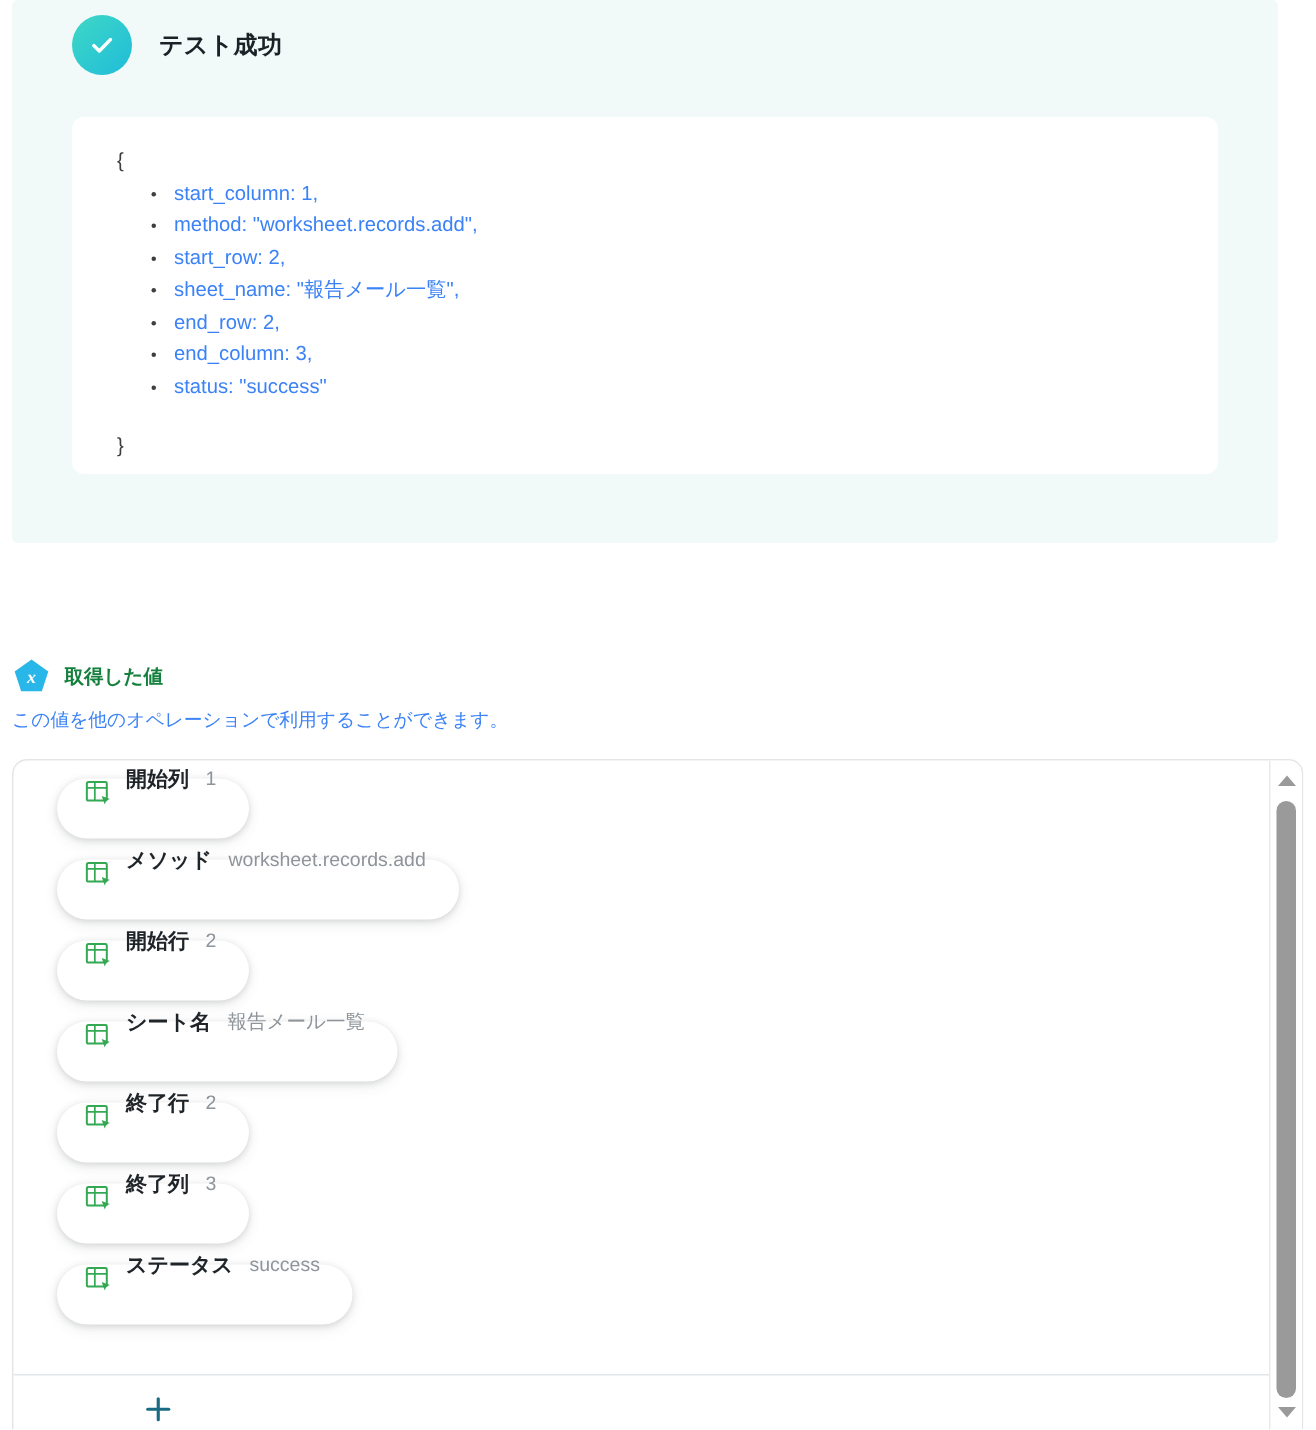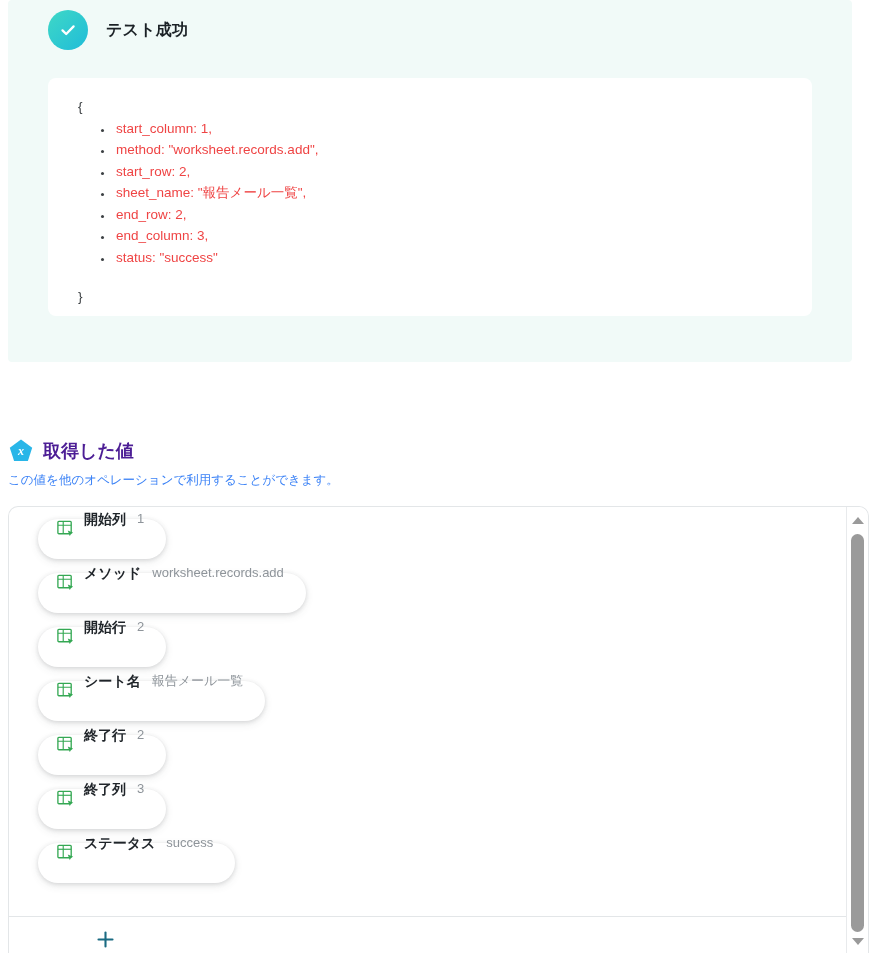--- a/index.html
+++ b/index.html
@@ -80,42 +80,42 @@
     font-family: "Liberation Sans", "DejaVu Sans", sans-serif;
   }
   .code-brace { padding-left: 4px; }
   .code-list {
     margin: 0;
     padding-left: 40px;
     list-style: disc;
   }
   .code-list li {
     font-size: 13.5px;
-    color: #ef4444;
+    color: #3b82f6;
     line-height: 21.5px;
     padding-left: 2px;
   }
   .code-list li::marker { color: #3c4043; font-size: 11px; }
   .code-spacer { height: 18px; }
 
   
   .values-header {
     position: absolute;
     left: 8px;
     top: 438px;
     display: flex;
     align-items: center;
     gap: 9px;
   }
   .pentagon-icon { width: 26px; height: 26px; flex: none; display: block; }
 
   .values-title {
-    font-size: 18px;
+    font-size: 13px;
     font-weight: 700;
-    color: #4c1d95;
+    color: #15803d;
     white-space: nowrap;
   }
 
   .values-desc {
     position: absolute;
     left: 8px;
     top: 472px;
     font-size: 12.5px;
     color: #3b82f6;
     white-space: nowrap;

